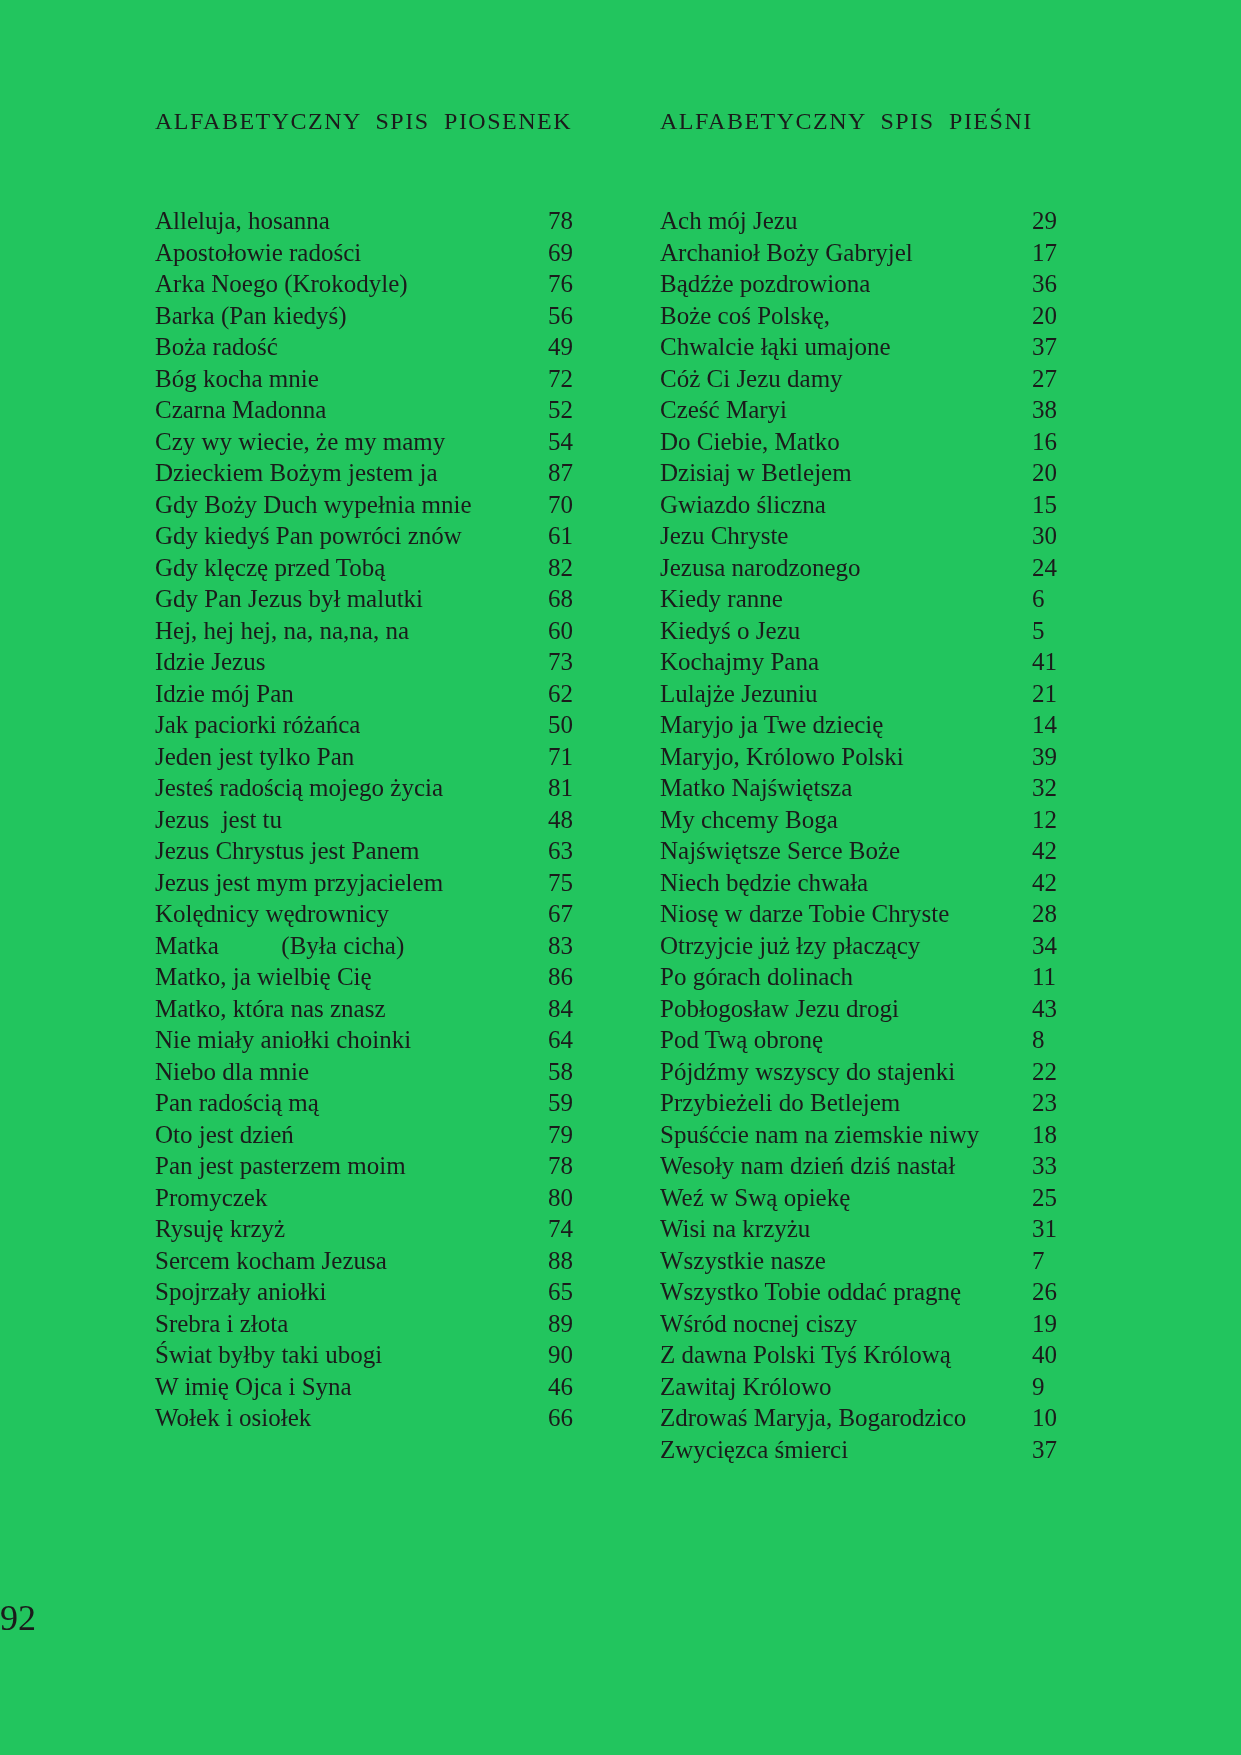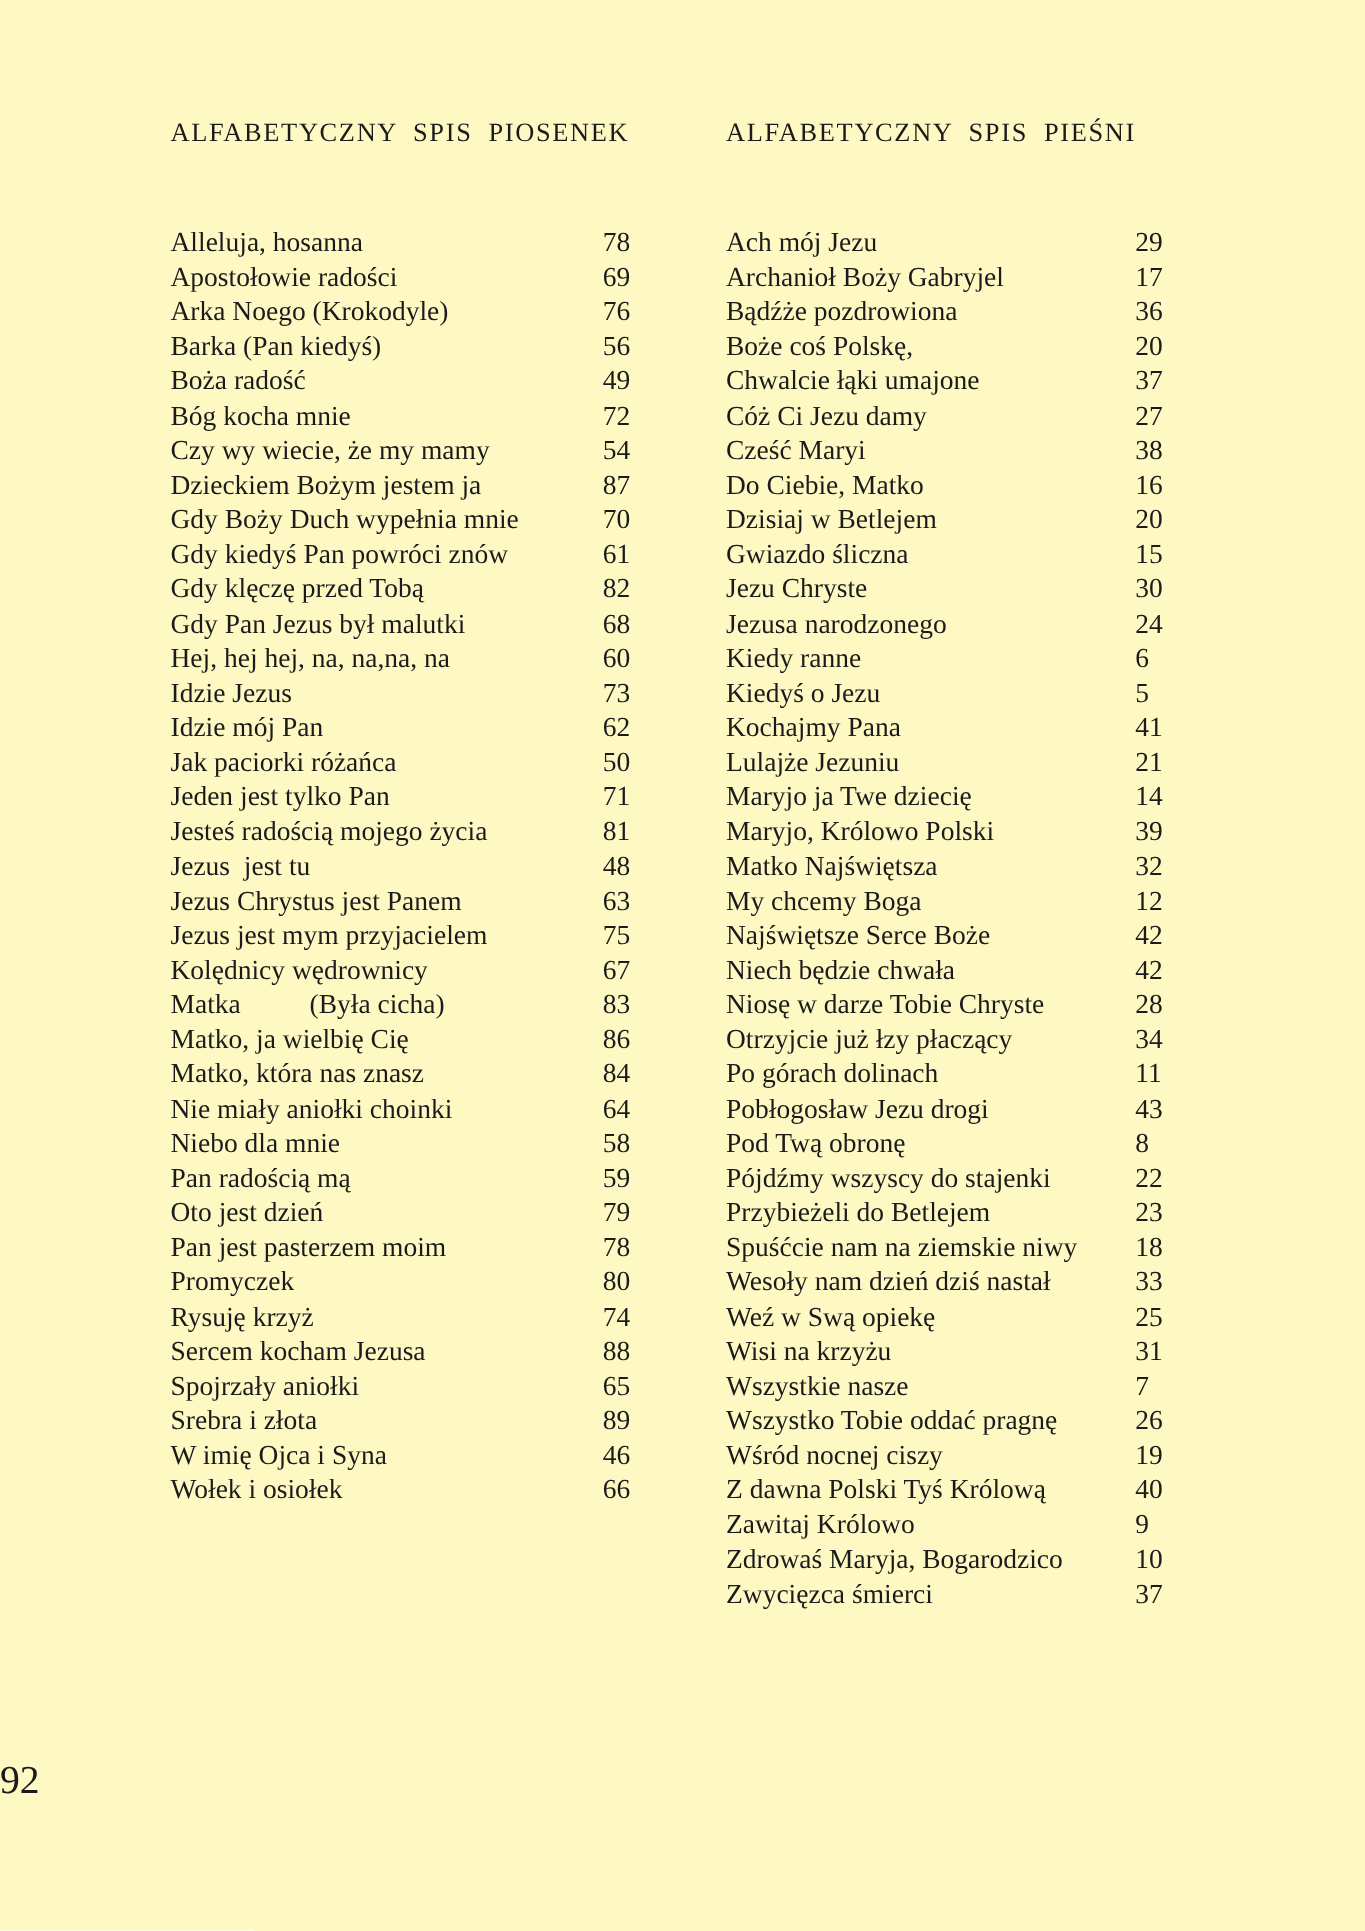--- a/index.html
+++ b/index.html
@@ -4,21 +4,21 @@
 <style>
   html, body {
     margin: 0;
     padding: 0;
     background: #ffffff;
   }
   .page {
     position: relative;
     width: 1241px;
     height: 1755px;
-    background: #fef9c3;
+    background: #22c55e;
     font-family: "Liberation Serif", serif;
     color: #1b1b1b;
     overflow: hidden;
   }
   .index-title {
     position: absolute;
     top: 108px;
     margin: 0;
     font-size: 24px;
     font-weight: normal;
@@ -66,20 +66,21 @@
 
   <h2 class="index-title right">ALFABETYCZNY SPIS PIEŚNI</h2>
 
   <div class="entries left">
       <div class="row"><span class="t">Alleluja, hosanna</span><span class="n">78</span></div>
       <div class="row"><span class="t">Apostołowie radości</span><span class="n">69</span></div>
       <div class="row"><span class="t">Arka Noego (Krokodyle)</span><span class="n">76</span></div>
       <div class="row"><span class="t">Barka (Pan kiedyś)</span><span class="n">56</span></div>
       <div class="row"><span class="t">Boża radość</span><span class="n">49</span></div>
       <div class="row"><span class="t">Bóg kocha mnie</span><span class="n">72</span></div>
+      <div class="row"><span class="t">Czarna Madonna</span><span class="n">52</span></div>
       <div class="row"><span class="t">Czy wy wiecie, że my mamy</span><span class="n">54</span></div>
       <div class="row"><span class="t">Dzieckiem Bożym jestem ja</span><span class="n">87</span></div>
       <div class="row"><span class="t">Gdy Boży Duch wypełnia mnie</span><span class="n">70</span></div>
       <div class="row"><span class="t">Gdy kiedyś Pan powróci znów</span><span class="n">61</span></div>
       <div class="row"><span class="t">Gdy klęczę przed Tobą</span><span class="n">82</span></div>
       <div class="row"><span class="t">Gdy Pan Jezus był malutki</span><span class="n">68</span></div>
       <div class="row"><span class="t">Hej, hej hej, na, na,na, na</span><span class="n">60</span></div>
       <div class="row"><span class="t">Idzie Jezus</span><span class="n">73</span></div>
       <div class="row"><span class="t">Idzie mój Pan</span><span class="n">62</span></div>
       <div class="row"><span class="t">Jak paciorki różańca</span><span class="n">50</span></div>
@@ -95,20 +96,21 @@
       <div class="row"><span class="t">Nie miały aniołki choinki</span><span class="n">64</span></div>
       <div class="row"><span class="t">Niebo dla mnie</span><span class="n">58</span></div>
       <div class="row"><span class="t">Pan radością mą</span><span class="n">59</span></div>
       <div class="row"><span class="t">Oto jest dzień</span><span class="n">79</span></div>
       <div class="row"><span class="t">Pan jest pasterzem moim</span><span class="n">78</span></div>
       <div class="row"><span class="t">Promyczek</span><span class="n">80</span></div>
       <div class="row"><span class="t">Rysuję krzyż</span><span class="n">74</span></div>
       <div class="row"><span class="t">Sercem kocham Jezusa</span><span class="n">88</span></div>
       <div class="row"><span class="t">Spojrzały aniołki</span><span class="n">65</span></div>
       <div class="row"><span class="t">Srebra i złota</span><span class="n">89</span></div>
+      <div class="row"><span class="t">Świat byłby taki ubogi</span><span class="n">90</span></div>
       <div class="row"><span class="t">W imię Ojca i Syna</span><span class="n">46</span></div>
       <div class="row"><span class="t">Wołek i osiołek</span><span class="n">66</span></div>
     </div>
 
   <div class="entries right">
       <div class="row"><span class="t">Ach mój Jezu</span><span class="n">29</span></div>
       <div class="row"><span class="t">Archanioł Boży Gabryjel</span><span class="n">17</span></div>
       <div class="row"><span class="t">Bądźże pozdrowiona</span><span class="n">36</span></div>
       <div class="row"><span class="t">Boże coś Polskę,</span><span class="n">20</span></div>
       <div class="row"><span class="t">Chwalcie łąki umajone</span><span class="n">37</span></div>

